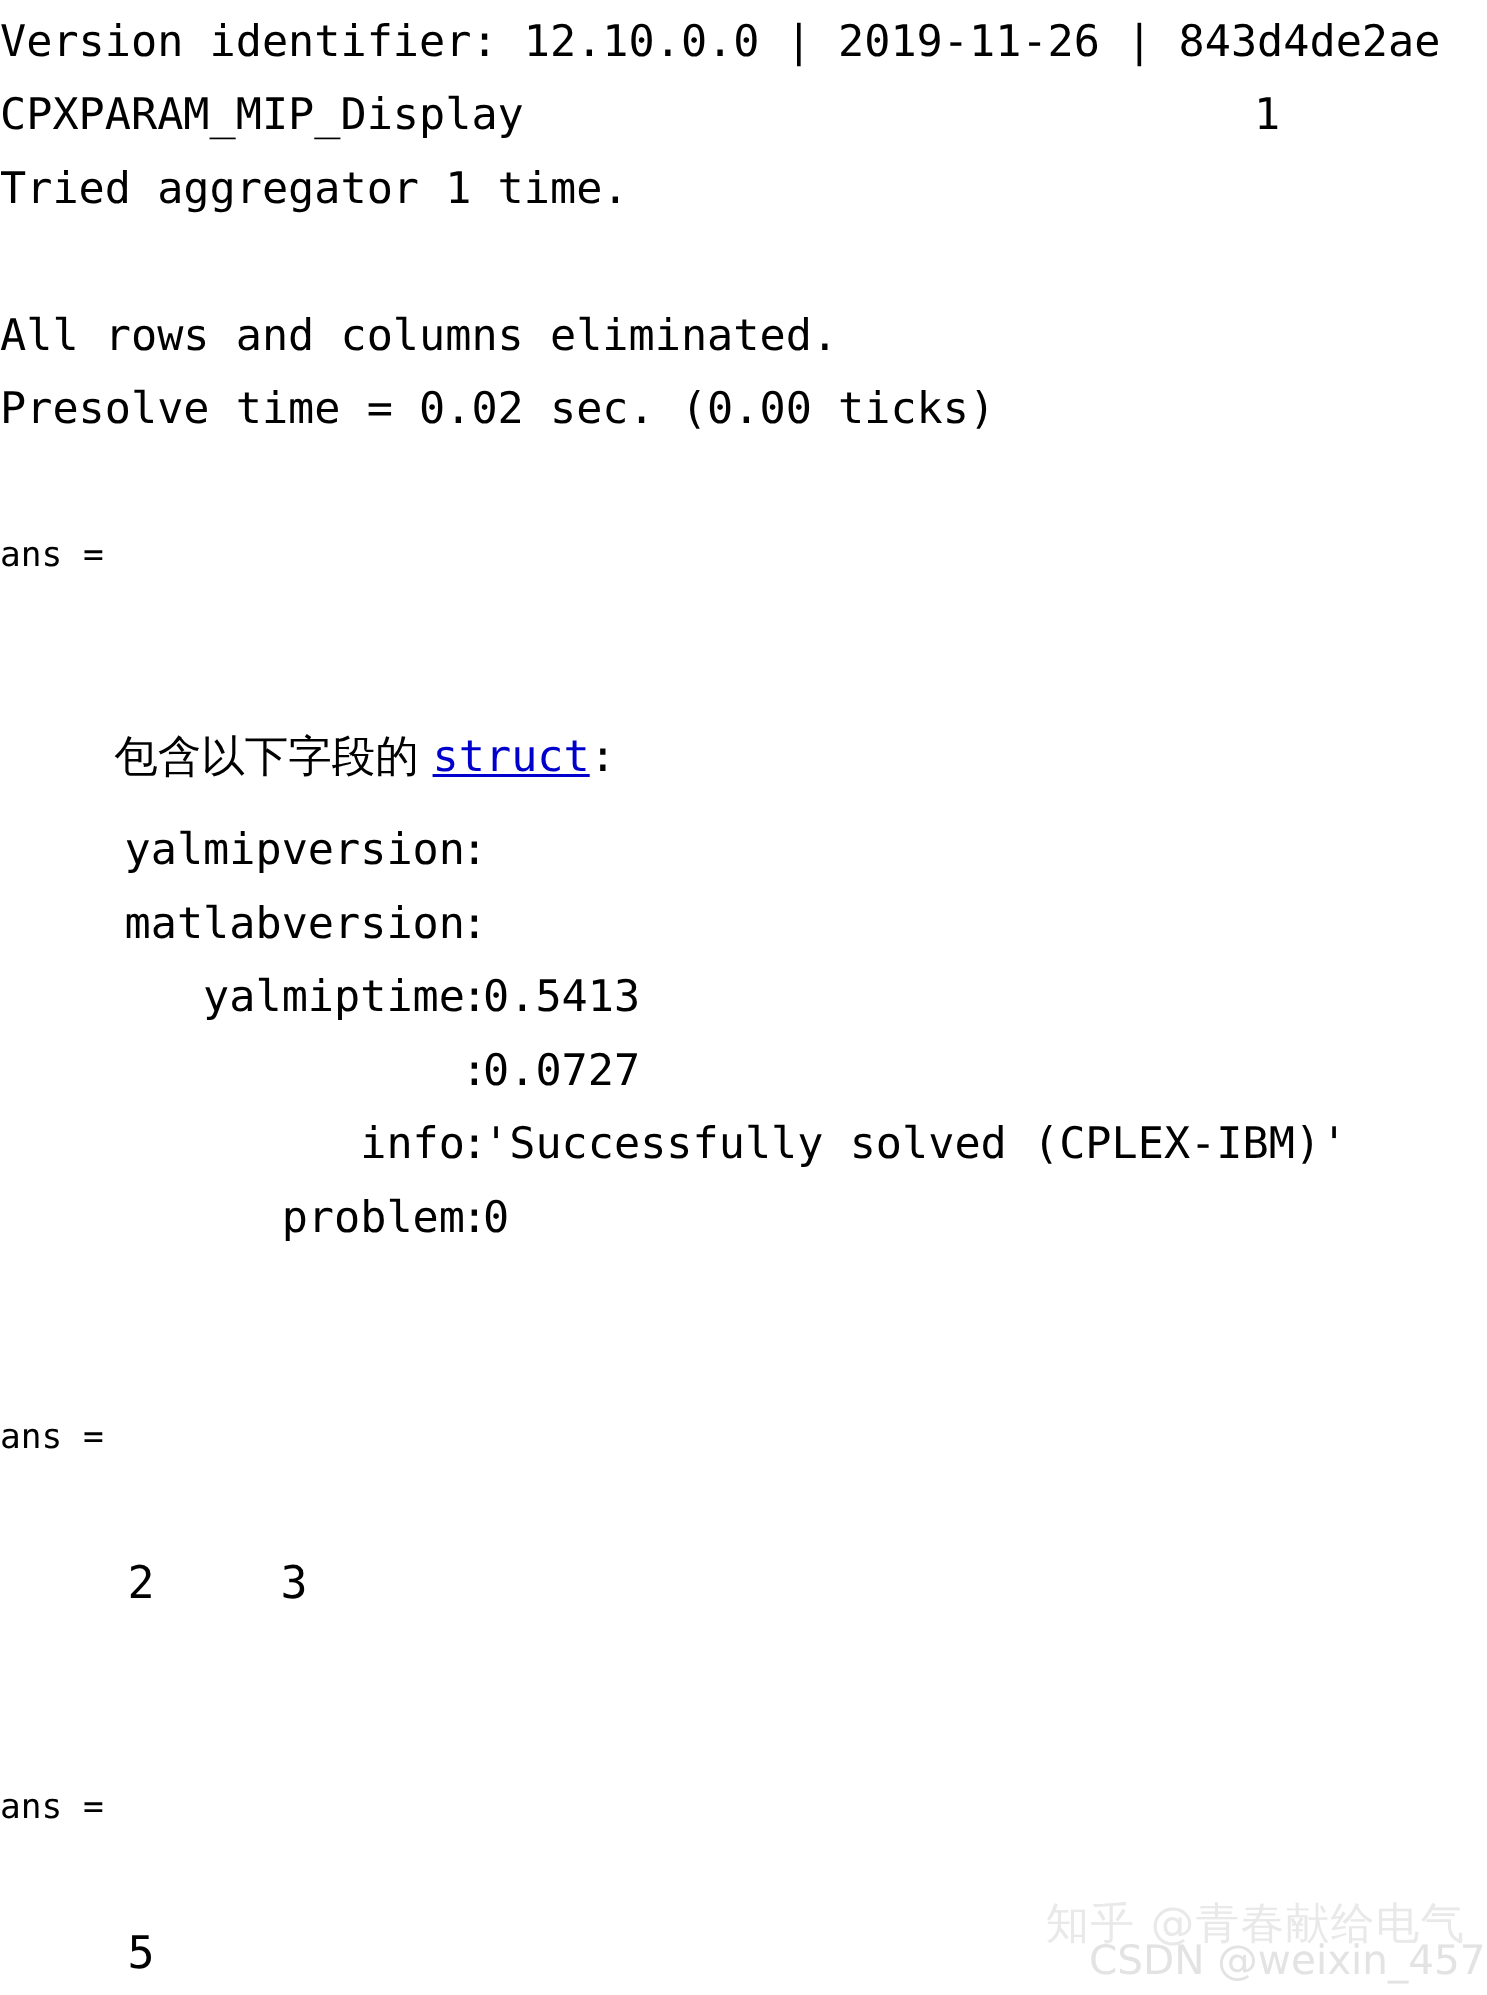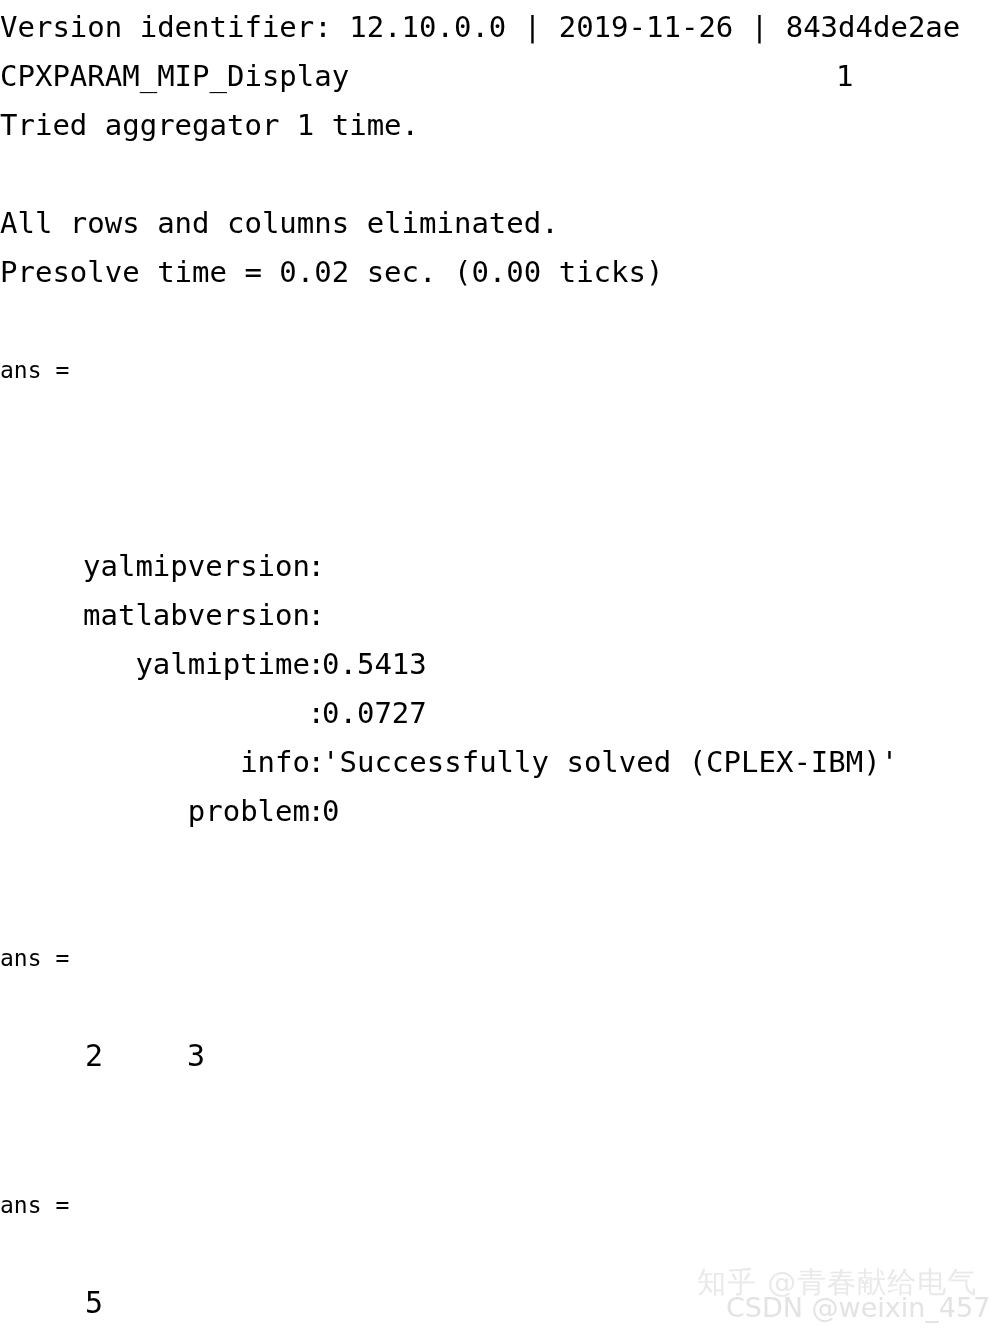--- a/index.html
+++ b/index.html
@@ -134,20 +134,23 @@
 
   <div class="line log" style="top:104px;">Tried aggregator 1 time.</div>
 
 
   <div class="line log" style="top:202px;">All rows and columns eliminated.</div>
 
   <div class="line log" style="top:251px;">Presolve time = 0.02 sec. (0.00 ticks)</div>
 
   <div class="line" style="top:349px;">ans =</div>
 
+  <div class="struct-line" style="left:38px; top:446px;">
+    <span class="cjk">包含以下字段的 </span><span class="struct-link">struct</span><span class="struct-colon">:</span>
+  </div>
 
   <div class="field-row" style="top:545px;">
     <span class="field-name">yalmipversion</span>
     <span class="field-name" style="right:666px;">:</span>
   </div>
 
   <div class="field-row" style="top:594px;">
     <span class="field-name">matlabversion</span>
     <span class="field-name" style="right:666px;">:</span>
   </div>

